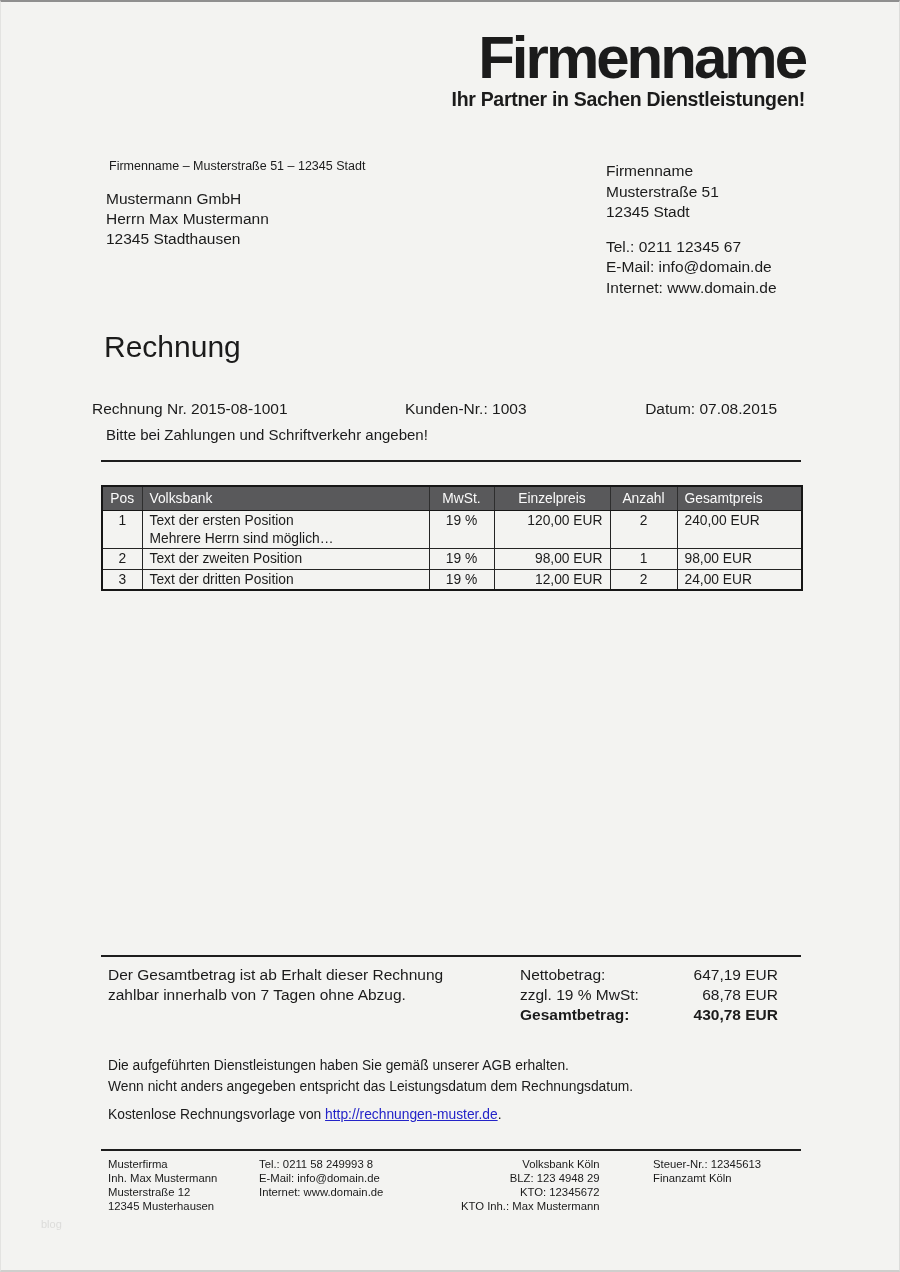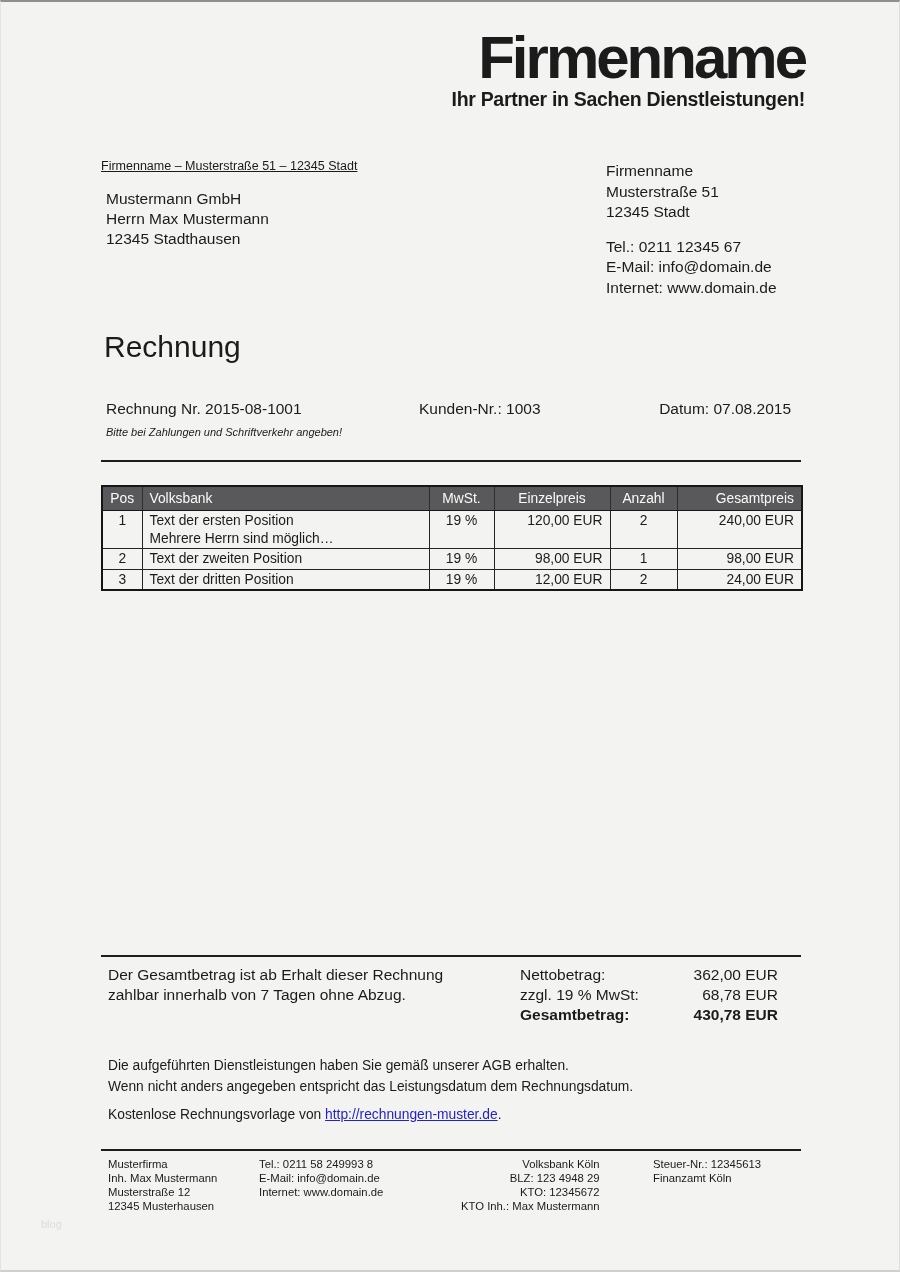--- a/index.html
+++ b/index.html
@@ -18,52 +18,52 @@
     border-left: 1px solid #e3e3e1;
     border-right: 1px solid #dcdcda;
   }
 
   
   .logo-block { position: absolute; top: 26px; right: 94px; text-align: right; }
   .logo { font-size: 60px; font-weight: 700; letter-spacing: -3px; line-height: 60px; white-space: nowrap; }
   .tagline { font-size: 19.5px; font-weight: 700; letter-spacing: -0.3px; line-height: 20px; margin-top: 1px; white-space: nowrap; }
 
   
-  .sender-line { position: absolute; left: 100px; top: 157px; font-size: 12.5px; text-decoration: underline; white-space: nowrap; }
+  .sender-line { position: absolute; left: 108px; top: 157px; font-size: 12.5px; white-space: nowrap; }
   .recipient { position: absolute; left: 105px; top: 187px; font-size: 15.5px; line-height: 20px; }
 
   
   .company-block { position: absolute; left: 605px; top: 159px; font-size: 15.5px; line-height: 20.5px; }
   .company-contact { margin-top: 14px; }
 
   
   .doc-title { position: absolute; left: 103px; top: 328px; font-size: 30px; font-weight: 400; margin: 0; }
-  .meta-row { position: absolute; left: 105px; top: 398px; width: 685px; height: 20px; font-size: 15.5px; }
+  .meta-row { position: absolute; left: 91px; top: 398px; width: 685px; height: 20px; font-size: 15.5px; }
   .meta-customer { position: absolute; left: 313px; top: 0; }
   .meta-date { position: absolute; right: 0; top: 0; }
-  .meta-note { position: absolute; left: 105px; top: 424px; font-size: 11px; font-style: italic; }
+  .meta-note { position: absolute; left: 105px; top: 424px; font-size: 15px; }
 
   
   .rule { position: absolute; left: 100px; width: 700px; height: 2px; background: #1d1d1d; }
   .rule-1 { top: 458px; }
   .rule-2 { top: 953px; }
   .rule-3 { top: 1147px; height: 1.5px; }
 
   
   .items { position: absolute; left: 100px; top: 483px; width: 700px; border-collapse: collapse; table-layout: fixed; font-size: 13.8px; border: 2px solid #161616; }
   .items th, .items td { border: 1px solid #242424; padding: 1px 7px; overflow: hidden; }
   .items thead th { background: #59595b; color: #fafafa; font-weight: 400; height: 21px; border-color: #2e2e2e; border-bottom-color: #161616; }
   .items td { vertical-align: top; line-height: 17.5px; }
   .items tr.row-tall td { height: 34px; }
   .c-pos    { text-align: center; }
   .c-leistung { text-align: left; }
   .c-mwst   { text-align: center; }
   .c-einzel { text-align: right; }
   .c-anzahl { text-align: center; }
-  .c-gesamt { text-align: right; }
+  .c-gesamt { text-align: left; }
   .items thead .c-einzel { text-align: center; }
 
   
   .terms  { position: absolute; left: 107px; top: 963px; font-size: 15.5px; line-height: 20px; }
   .totals { position: absolute; left: 519px; top: 963px; width: 258px; font-size: 15.5px; line-height: 20px; }
   .trow { display: flex; justify-content: space-between; }
   .trow.bold { font-weight: 700; }
 
   
   .agb { position: absolute; left: 107px; top: 1053px; font-size: 13.8px; line-height: 21px; }
@@ -175,21 +175,21 @@
   <div class="rule rule-2"></div>
 
   <div class="terms">
     <div>Der Gesamtbetrag ist ab Erhalt dieser Rechnung</div>
     <div>zahlbar innerhalb von 7 Tagen ohne Abzug.</div>
   </div>
 
   <div class="totals">
     <div class="trow">
       <span>Nettobetrag:</span>
-      <span>362,00 EUR</span>
+      <span>647,19 EUR</span>
     </div>
     <div class="trow">
       <span>zzgl. 19 % MwSt:</span>
       <span>68,78 EUR</span>
     </div>
     <div class="trow bold">
       <span>Gesamtbetrag:</span>
       <span>430,78 EUR</span>
     </div>
   </div>

